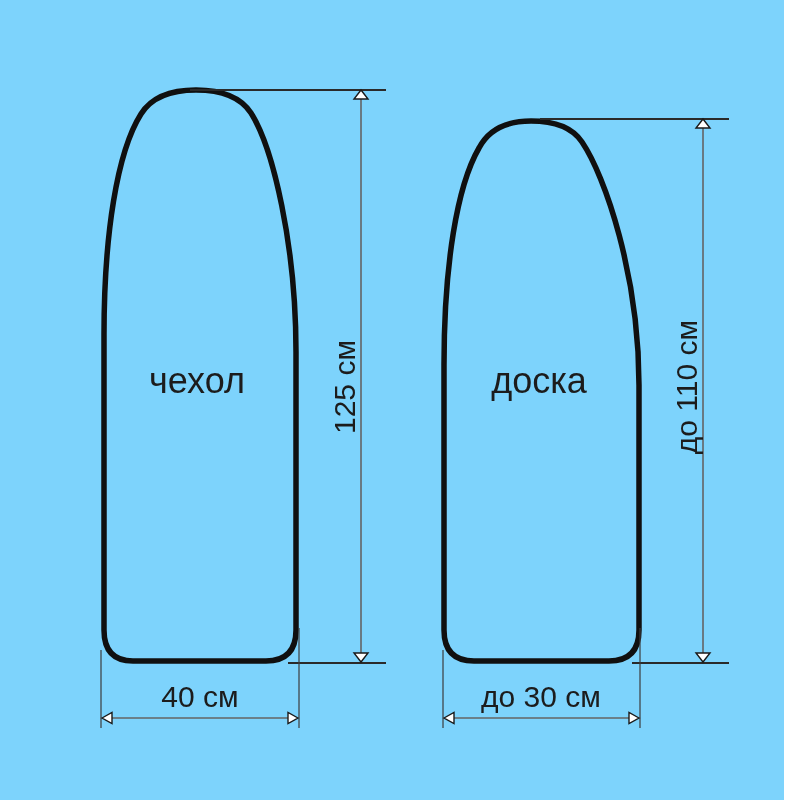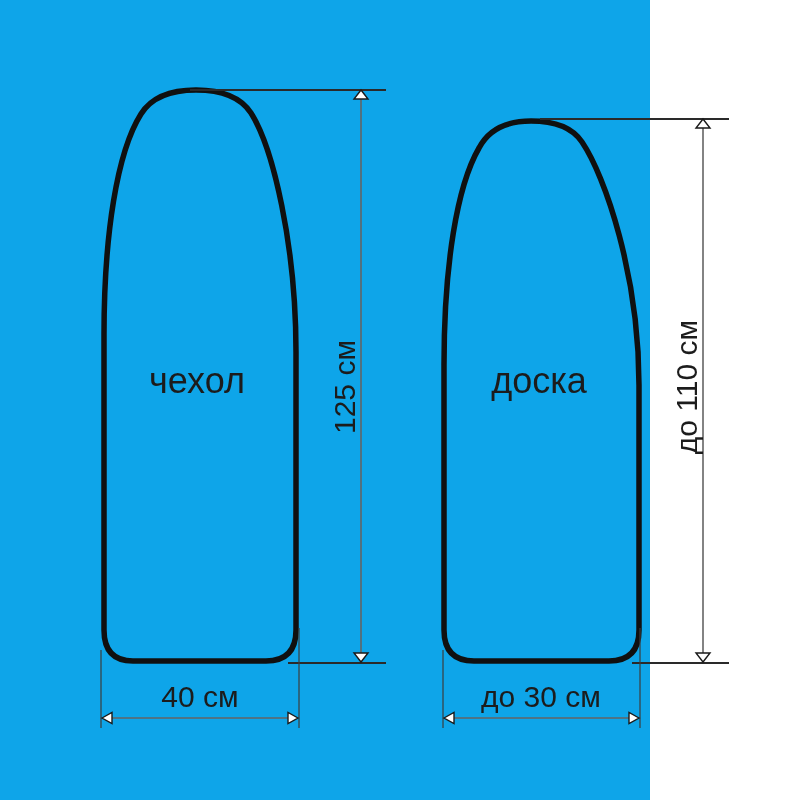--- a/index.html
+++ b/index.html
@@ -6,23 +6,23 @@
     margin: 0;
     padding: 0;
     width: 800px;
     height: 800px;
     background: #ffffff;
     overflow: hidden;
     font-family: "Liberation Sans", sans-serif;
   }
   .stage {
     position: relative;
-    width: 650px;
+    width: 784px;
     height: 800px;
-    background: #0ea5e9;
+    background: #7dd3fc;
   }
   svg { display: block; }
 
   .board-outline {
     fill: none;
     stroke: #101010;
     stroke-width: 5.5;
     stroke-linejoin: round;
     stroke-linecap: round;
   }

